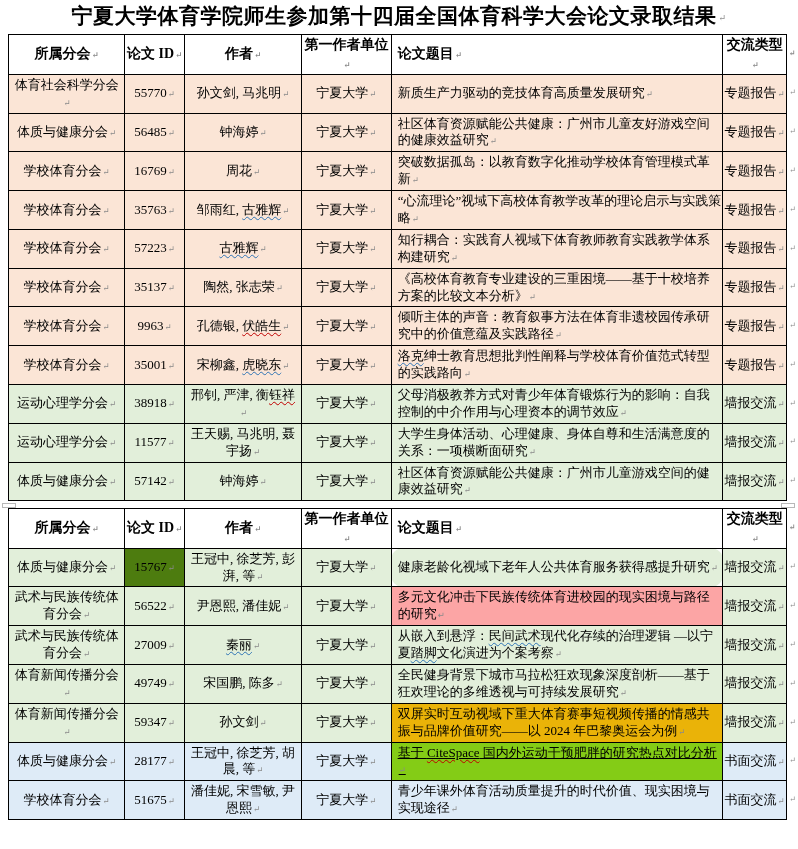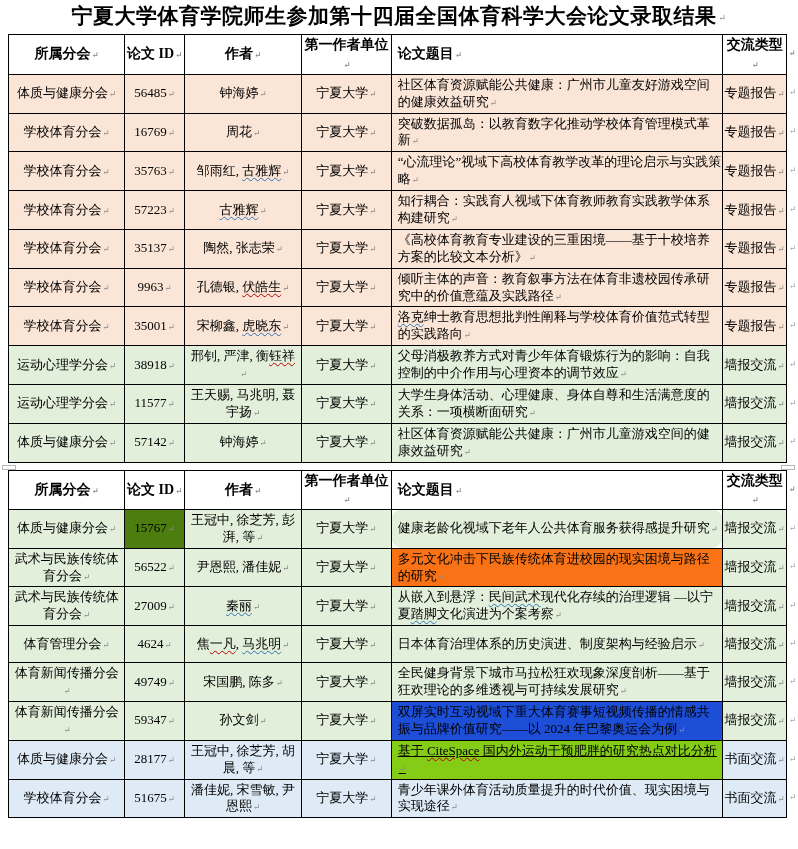--- a/index.html
+++ b/index.html
@@ -74,20 +74,29 @@
           <th class="col-id"><span class="cm">论文 ID</span></th>
           <th class="col-authors"><span class="cm">作者</span></th>
           <th class="col-affiliation"><span class="cm">第一作者单位</span></th>
           <th class="col-title"><span class="cm">论文题目</span></th>
           <th class="col-type"><span class="cm">交流类型</span></th>
           <th class="mark-cell">↵</th>
         </tr>
       </thead>
     <tbody>
         <tr>
+          <td class="col-division" style="background: rgb(251, 229, 214);"><span class="cm">体育社会科学分会</span></td>
+          <td class="col-id" style="background: rgb(251, 229, 214);"><span class="cm">55770</span></td>
+          <td class="col-authors" style="background: rgb(251, 229, 214);"><span class="cm">孙文剑, 马兆明</span></td>
+          <td class="col-affiliation" style="background: rgb(251, 229, 214);"><span class="cm">宁夏大学</span></td>
+          <td class="col-title" style="background: rgb(251, 229, 214);"><span class="cm">新质生产力驱动的竞技体育高质量发展研究</span></td>
+          <td class="col-type" style="background: rgb(251, 229, 214);"><span class="cm">专题报告</span></td>
+          <td class="mark-cell">↵</td>
+        </tr>
+        <tr>
           <td class="col-division" style="background: rgb(251, 229, 214);"><span class="cm">体质与健康分会</span></td>
           <td class="col-id" style="background: rgb(251, 229, 214);"><span class="cm">56485</span></td>
           <td class="col-authors" style="background: rgb(251, 229, 214);"><span class="cm">钟海婷</span></td>
           <td class="col-affiliation" style="background: rgb(251, 229, 214);"><span class="cm">宁夏大学</span></td>
           <td class="col-title" style="background: rgb(251, 229, 214);"><span class="cm">社区体育资源赋能公共健康：广州市儿童友好游戏空间的健康效益研究</span></td>
           <td class="col-type" style="background: rgb(251, 229, 214);"><span class="cm">专题报告</span></td>
           <td class="mark-cell">↵</td>
         </tr>
         <tr>
           <td class="col-division" style="background: rgb(251, 229, 214);"><span class="cm">学校体育分会</span></td>
@@ -204,57 +213,48 @@
           <td class="col-affiliation" style="background: rgb(226, 239, 218);"><span class="cm">宁夏大学</span></td>
           <td class="col-title" style="background: rgb(226, 239, 218); border-radius: 12px;"><span class="cm">健康老龄化视域下老年人公共体育服务获得感提升研究</span></td>
           <td class="col-type" style="background: rgb(226, 239, 218);"><span class="cm">墙报交流</span></td>
           <td class="mark-cell">↵</td>
         </tr>
         <tr>
           <td class="col-division" style="background: rgb(226, 239, 218);"><span class="cm">武术与民族传统体育分会</span></td>
           <td class="col-id" style="background: rgb(226, 239, 218);"><span class="cm">56522</span></td>
           <td class="col-authors" style="background: rgb(226, 239, 218);"><span class="cm">尹恩熙, 潘佳妮</span></td>
           <td class="col-affiliation" style="background: rgb(226, 239, 218);"><span class="cm">宁夏大学</span></td>
-          <td class="col-title" style="background: #f97316; font-family: Liberation Serif, serif;"><span class="cm">多元文化冲击下民族传统体育进校园的现实困境与路径的研究</span></td>
+          <td class="col-title" style="background: #fca5a5; font-family: Liberation Serif, serif;"><span class="cm">多元文化冲击下民族传统体育进校园的现实困境与路径的研究</span></td>
           <td class="col-type" style="background: rgb(226, 239, 218);"><span class="cm">墙报交流</span></td>
           <td class="mark-cell">↵</td>
         </tr>
         <tr>
           <td class="col-division" style="background: rgb(226, 239, 218);"><span class="cm">武术与民族传统体育分会</span></td>
           <td class="col-id" style="background: rgb(226, 239, 218);"><span class="cm">27009</span></td>
           <td class="col-authors" style="background: rgb(226, 239, 218);"><span class="cm"><span class="sp-blue">秦丽</span></span></td>
           <td class="col-affiliation" style="background: rgb(226, 239, 218);"><span class="cm">宁夏大学</span></td>
           <td class="col-title" style="background: rgb(226, 239, 218);"><span class="cm">从嵌入到悬浮：<span class="sp-blue">民间武术</span>现代化存续的治理逻辑 —以宁夏<span class="sp-blue">踏脚</span>文化演进为个案考察</span></td>
           <td class="col-type" style="background: rgb(226, 239, 218);"><span class="cm">墙报交流</span></td>
           <td class="mark-cell">↵</td>
         </tr>
         <tr>
-          <td class="col-division" style="background: rgb(226, 239, 218);"><span class="cm">体育管理分会</span></td>
-          <td class="col-id" style="background: rgb(226, 239, 218);"><span class="cm">4624</span></td>
-          <td class="col-authors" style="background: rgb(226, 239, 218);"><span class="cm">焦<span class="sp-red">一凡</span>, <span class="sp-blue">马兆明</span></span></td>
-          <td class="col-affiliation" style="background: rgb(226, 239, 218);"><span class="cm">宁夏大学</span></td>
-          <td class="col-title" style="background: rgb(226, 239, 218);"><span class="cm">日本体育治理体系的历史演进、制度架构与经验启示</span></td>
-          <td class="col-type" style="background: rgb(226, 239, 218);"><span class="cm">墙报交流</span></td>
-          <td class="mark-cell">↵</td>
-        </tr>
-        <tr>
           <td class="col-division" style="background: rgb(226, 239, 218);"><span class="cm">体育新闻传播分会</span></td>
           <td class="col-id" style="background: rgb(226, 239, 218);"><span class="cm">49749</span></td>
           <td class="col-authors" style="background: rgb(226, 239, 218);"><span class="cm">宋国鹏, 陈多</span></td>
           <td class="col-affiliation" style="background: rgb(226, 239, 218);"><span class="cm">宁夏大学</span></td>
           <td class="col-title" style="background: rgb(226, 239, 218);"><span class="cm">全民健身背景下城市马拉松狂欢现象深度剖析——基于狂欢理论的多维透视与可持续发展研究</span></td>
           <td class="col-type" style="background: rgb(226, 239, 218);"><span class="cm">墙报交流</span></td>
           <td class="mark-cell">↵</td>
         </tr>
         <tr>
           <td class="col-division" style="background: rgb(226, 239, 218);"><span class="cm">体育新闻传播分会</span></td>
           <td class="col-id" style="background: rgb(226, 239, 218);"><span class="cm">59347</span></td>
           <td class="col-authors" style="background: rgb(226, 239, 218);"><span class="cm">孙文剑</span></td>
           <td class="col-affiliation" style="background: rgb(226, 239, 218);"><span class="cm">宁夏大学</span></td>
-          <td class="col-title" style="background: #1d4ed8;"><span class="cm">双屏实时互动视域下重大体育赛事短视频传播的情感共振与品牌价值研究——以 2024 年巴黎奥运会为例</span></td>
+          <td class="col-title" style="background: #eab308;"><span class="cm">双屏实时互动视域下重大体育赛事短视频传播的情感共振与品牌价值研究——以 2024 年巴黎奥运会为例</span></td>
           <td class="col-type" style="background: rgb(226, 239, 218);"><span class="cm">墙报交流</span></td>
           <td class="mark-cell">↵</td>
         </tr>
         <tr>
           <td class="col-division" style="background: rgb(222, 235, 247);"><span class="cm">体质与健康分会</span></td>
           <td class="col-id" style="background: rgb(222, 235, 247);"><span class="cm">28177</span></td>
           <td class="col-authors" style="background: rgb(222, 235, 247);"><span class="cm">王冠中, 徐芝芳, 胡晨, 等</span></td>
           <td class="col-affiliation" style="background: rgb(222, 235, 247);"><span class="cm">宁夏大学</span></td>
           <td class="col-title" style="background: #84cc16; text-decoration: underline;"><span class="cm">基于 <span class="sp-red">CiteSpace</span> 国内外运动干预肥胖的研究热点对比分析</span></td>
           <td class="col-type" style="background: rgb(222, 235, 247);"><span class="cm">书面交流</span></td>

